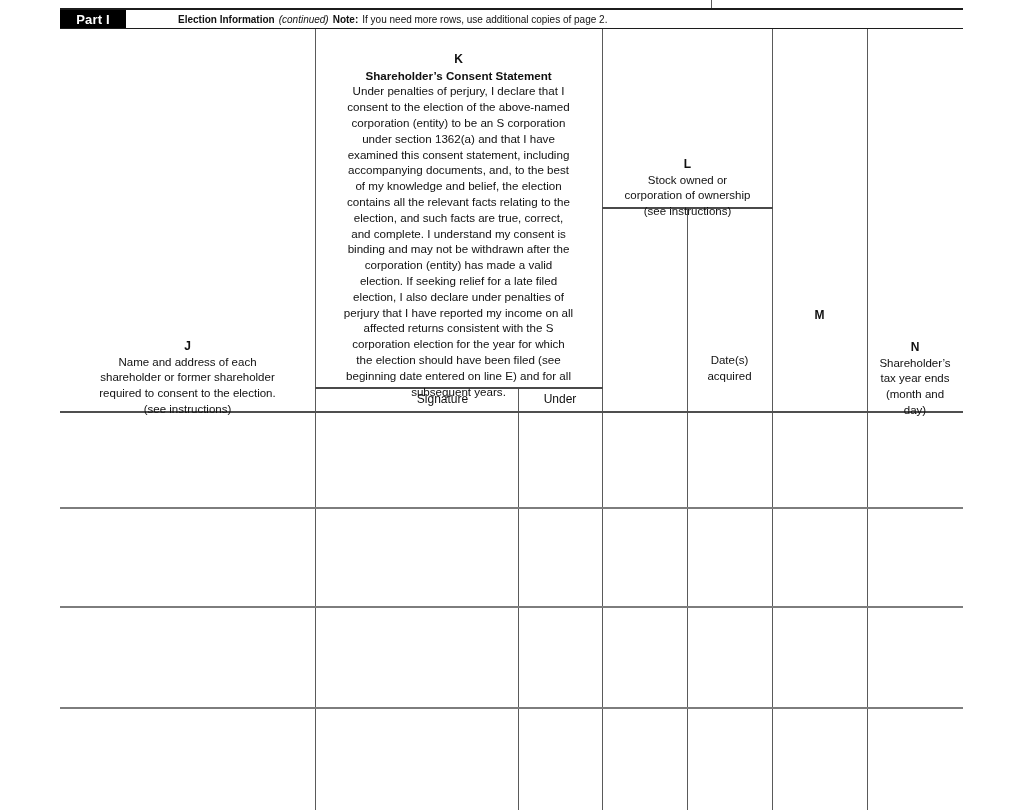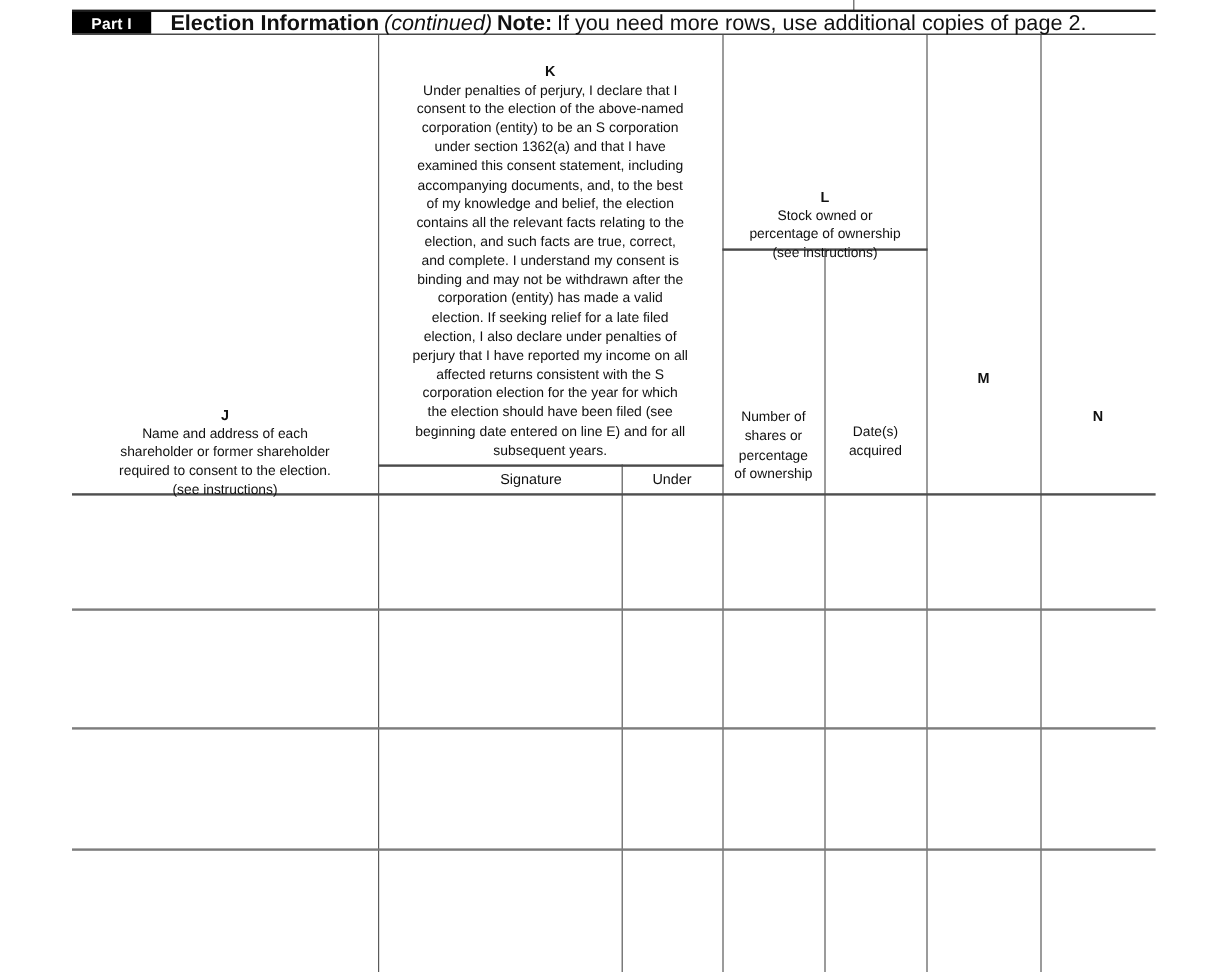--- a/index.html
+++ b/index.html
@@ -5,28 +5,28 @@
   html, body { margin:0; padding:0; background:#ffffff; }
   .page {
     position:relative; width:1024px; height:810px; background:#ffffff;
     font-family:"Liberation Sans", sans-serif; color:#111; overflow:hidden;
   }
 
   
   .part-bar {
     position:absolute; left:60px; top:8px; width:903px; height:21px;
     border-top:2.5px solid #1c1c1c; border-bottom:1.5px solid #1c1c1c;
-    box-sizing:border-box; display:flex; align-items:center;
+    box-sizing:border-box; display:flex; align-items:center;gap:36px;
   }
   .part-box {
     background:#000; color:#fff; font-weight:bold; font-size:13px;
     height:100%; width:66px; display:flex; align-items:center; justify-content:center;
     letter-spacing:0.2px;
   }
-  .bar-text { margin-left:16px; font-size:18px; white-space:nowrap; }
+  .bar-text { margin-left:16px; font-size:10px; white-space:nowrap; }
   .bar-text .t-bold { font-weight:bold; }
   .bar-text .t-italic { font-style:italic; }
   .bar-text span { margin-right:4px; }
 
   
   .vline { position:absolute; width:1.4px; background:#5a5a5a; }
   .hline { position:absolute; height:1.5px; background:#4a4a4a; }
   .hline.rowline { height:2px; background:#7d7d7d; }
 
   
@@ -69,21 +69,21 @@
   <div class="hline rowline" style="left:60px; top:707px; width:903px;"></div>
 
   <div class="txt" style="left:60px; top:323px; width:255px;">
     <span class="letter">J</span><span>Name and address of each
 shareholder or former shareholder
 required to consent to the election.
 (see instructions)</span>
   </div>
 
   <div class="txt" style="left:317px; top:36px; width:283px; font-size:11.6px;">
-    <span class="letter">K</span><span>Under penalties of perjury, I declare that I
+    <span class="letter">K</span><span class="k-title">Shareholder’s Consent Statement</span><span>Under penalties of perjury, I declare that I
 consent to the election of the above-named
 corporation (entity) to be an S corporation
 under section 1362(a) and that I have
 examined this consent statement, including
 accompanying documents, and, to the best
 of my knowledge and belief, the election
 contains all the relevant facts relating to the
 election, and such facts are true, correct,
 and complete. I understand my consent is
 binding and may not be withdrawn after the
@@ -95,36 +95,35 @@
 corporation election for the year for which
 the election should have been filed (see
 beginning date entered on line E) and for all
 subsequent years.</span>
   </div>
   <div class="sublabel" style="left:315px; top:392px; width:203px;padding-left:26px;">Signature</div>
   <div class="sublabel" style="left:518px; top:392px; width:84px;">Under</div>
 
   <div class="txt" style="left:603px; top:141px; width:169px;">
     <span class="letter">L</span><span>Stock owned or
-percentage of ownership
+corporation of ownership
 (see instructions)</span>
   </div>
-  <div class="txt" style="left:603px; top:341px; width:83px;">Number of
-shares or
-percentage
-of ownership</div>
   <div class="txt" style="left:688px; top:353px; width:83px;">Date(s)
 acquired</div>
 
   <div class="txt" style="left:773px; top:292px; width:93px;">
     <span class="letter">M</span>
   </div>
 
   <div class="txt" style="left:868px; top:324px; width:94px;">
-    <span class="letter">N</span>
+    <span class="letter">N</span><span>Shareholder’s
+tax year ends
+(month and
+day)</span>
   </div>
 
   <div id="body-rows">
       <div class="cell" style="left: 60px; top: 413px; width: 255px; height: 94px;"></div>
       <div class="cell" style="left: 316px; top: 413px; width: 202px; height: 94px;"></div>
       <div class="cell" style="left: 519px; top: 413px; width: 83px; height: 94px;"></div>
       <div class="cell" style="left: 603px; top: 413px; width: 84px; height: 94px;"></div>
       <div class="cell" style="left: 688px; top: 413px; width: 84px; height: 94px;"></div>
       <div class="cell" style="left: 773px; top: 413px; width: 94px; height: 94px;"></div>
       <div class="cell" style="left: 868px; top: 413px; width: 95px; height: 94px;"></div>

